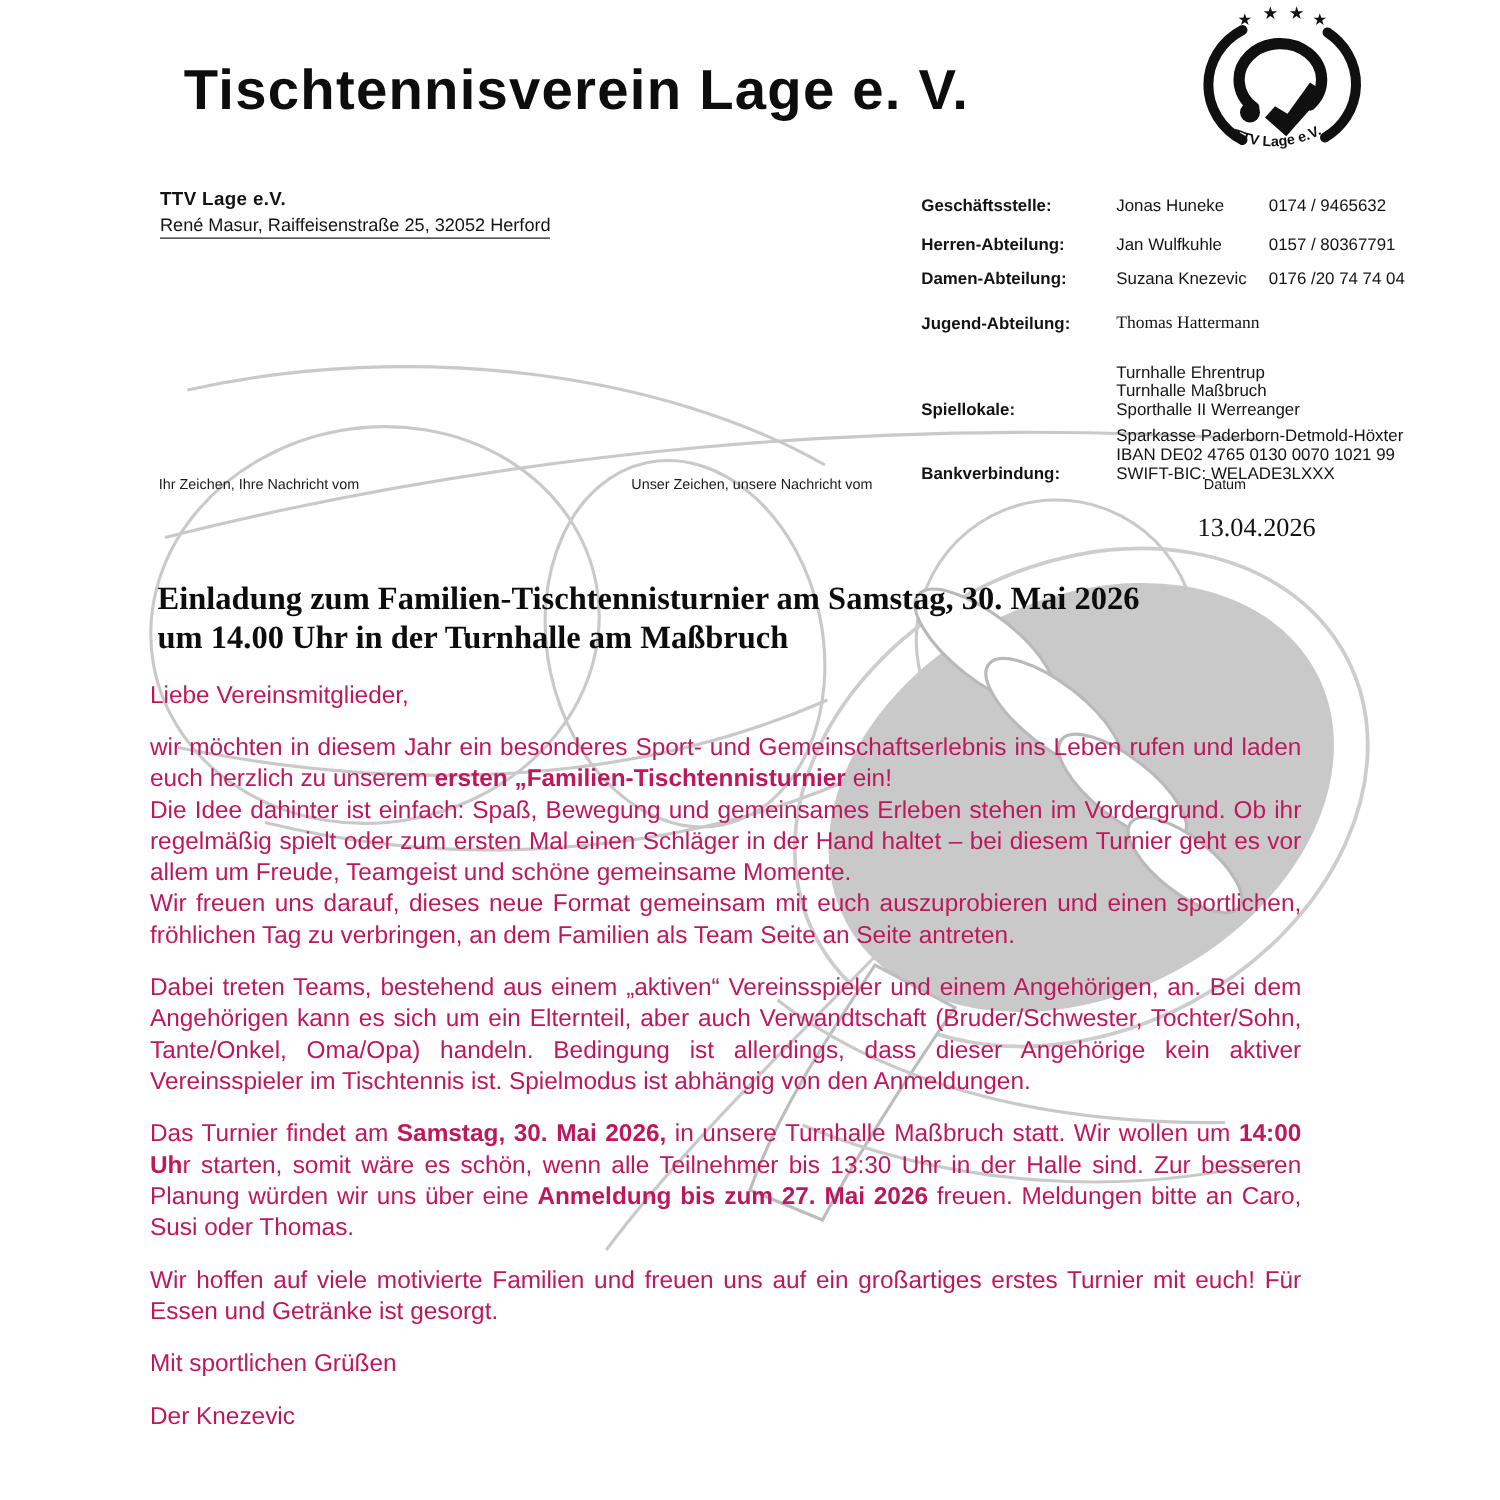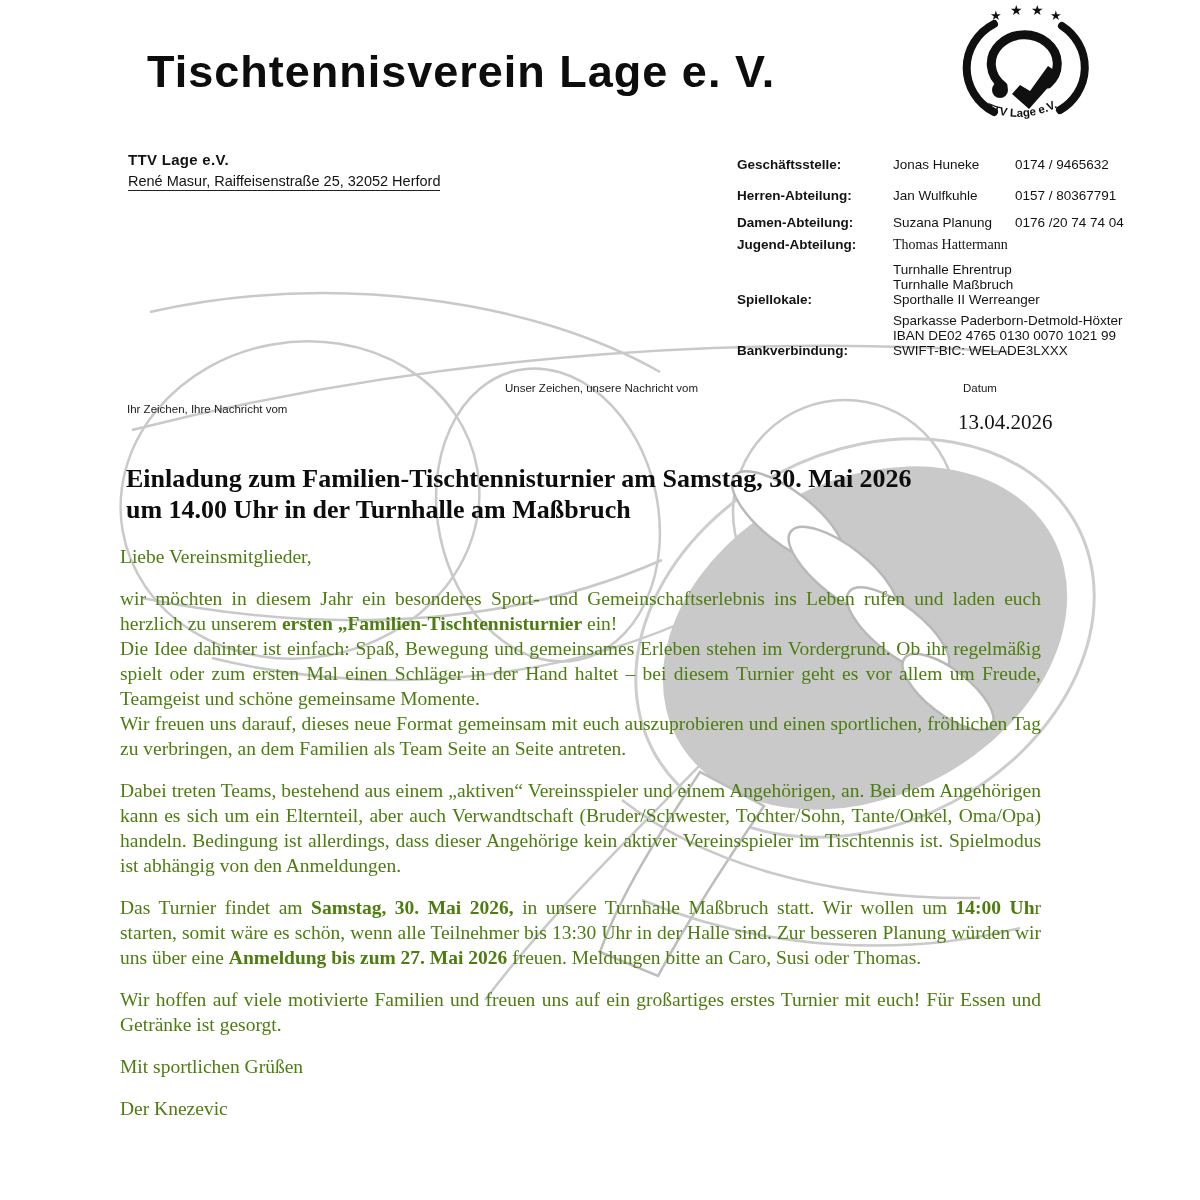--- a/index.html
+++ b/index.html
@@ -27,45 +27,45 @@
   .sender-address{font-size:14.5px;border-bottom:1.5px solid #222;padding-bottom:1px;white-space:nowrap;}
 
   .contacts{position:absolute;left:737px;top:155px;width:440px;font-size:13.5px;line-height:19px;}
   .crow{display:flex;align-items:flex-end;}
   .clabel{width:156px;font-weight:700;flex:none;}
   .cname{width:122px;flex:none;}
   .cphone{flex:1;white-space:nowrap;}
   .serif-name{font-family:"Liberation Serif",serif;font-size:14px;}
   .clines{line-height:15px;}
   .clines div{margin:0;}
-  .mb12{margin-bottom:12px}.mb4{margin-bottom:8px}.mb3{margin-bottom:3px}
-  .mb5{margin-bottom:8px}.mb6{margin-bottom:6px}
+  .mb12{margin-bottom:12px}.mb4{margin-bottom:8px}.mb3{margin-bottom:17px}
+  .mb5{margin-bottom:22px}.mb6{margin-bottom:6px}
   .lh15{line-height:15px;}
 
   .ref-label{position:absolute;font-size:11.5px;color:#1a1a1a;white-space:nowrap;}
-  .ref1{left:127px;top:382px;margin-top:21px;}
+  .ref1{left:127px;top:382px;}
   .ref2{left:505px;top:382px;}
   .ref3{left:963px;top:382px;}
   .date-value{
     position:absolute;left:958px;top:410px;
     font-family:"Liberation Serif",serif;font-size:21px;
   }
 
   .subject{
     position:absolute;left:126px;top:463px;
     font-family:"Liberation Serif",serif;
     font-weight:700;font-size:26px;line-height:31px;
     color:#0d0d0d;white-space:nowrap;
   }
 
   .letter-body{
     position:absolute;left:120px;top:544px;width:921px;
-    font-family:Liberation Serif, serif;
+    font-family:Liberation Sans, sans-serif;
     font-size:19.5px;line-height:25px;
-    text-align:justify;color:#4d7c0f;
+    text-align:justify;color:#be185d;
   }
   .letter-body p{margin:0;}
   .pgap{margin-top:17px !important;}
   .letter-body b{font-weight:700;}
   .closing,.signature{text-align:left;}
 </style>
 </head>
 <body>
 
 <div class="page">
@@ -131,21 +131,21 @@
         <div class="cname">Jonas Huneke</div>
         <div class="cphone">0174 / 9465632</div>
       </div>
       <div class="crow mb4">
         <div class="clabel">Herren-Abteilung:</div>
         <div class="cname">Jan Wulfkuhle</div>
         <div class="cphone">0157 / 80367791</div>
       </div>
       <div class="crow mb3">
         <div class="clabel">Damen-Abteilung:</div>
-        <div class="cname">Suzana Planung</div>
+        <div class="cname">Suzana Knezevic</div>
         <div class="cphone">0176 /20 74 74 04</div>
       </div>
       <div class="crow mb5">
         <div class="clabel">Jugend-Abteilung:</div>
         <div class="cname serif-name">Thomas Hattermann</div>
         <div class="cphone"></div>
       </div>
       <div class="crow mb6">
         <div class="clabel lh15">Spiellokale:</div>
         <div class="clines">

